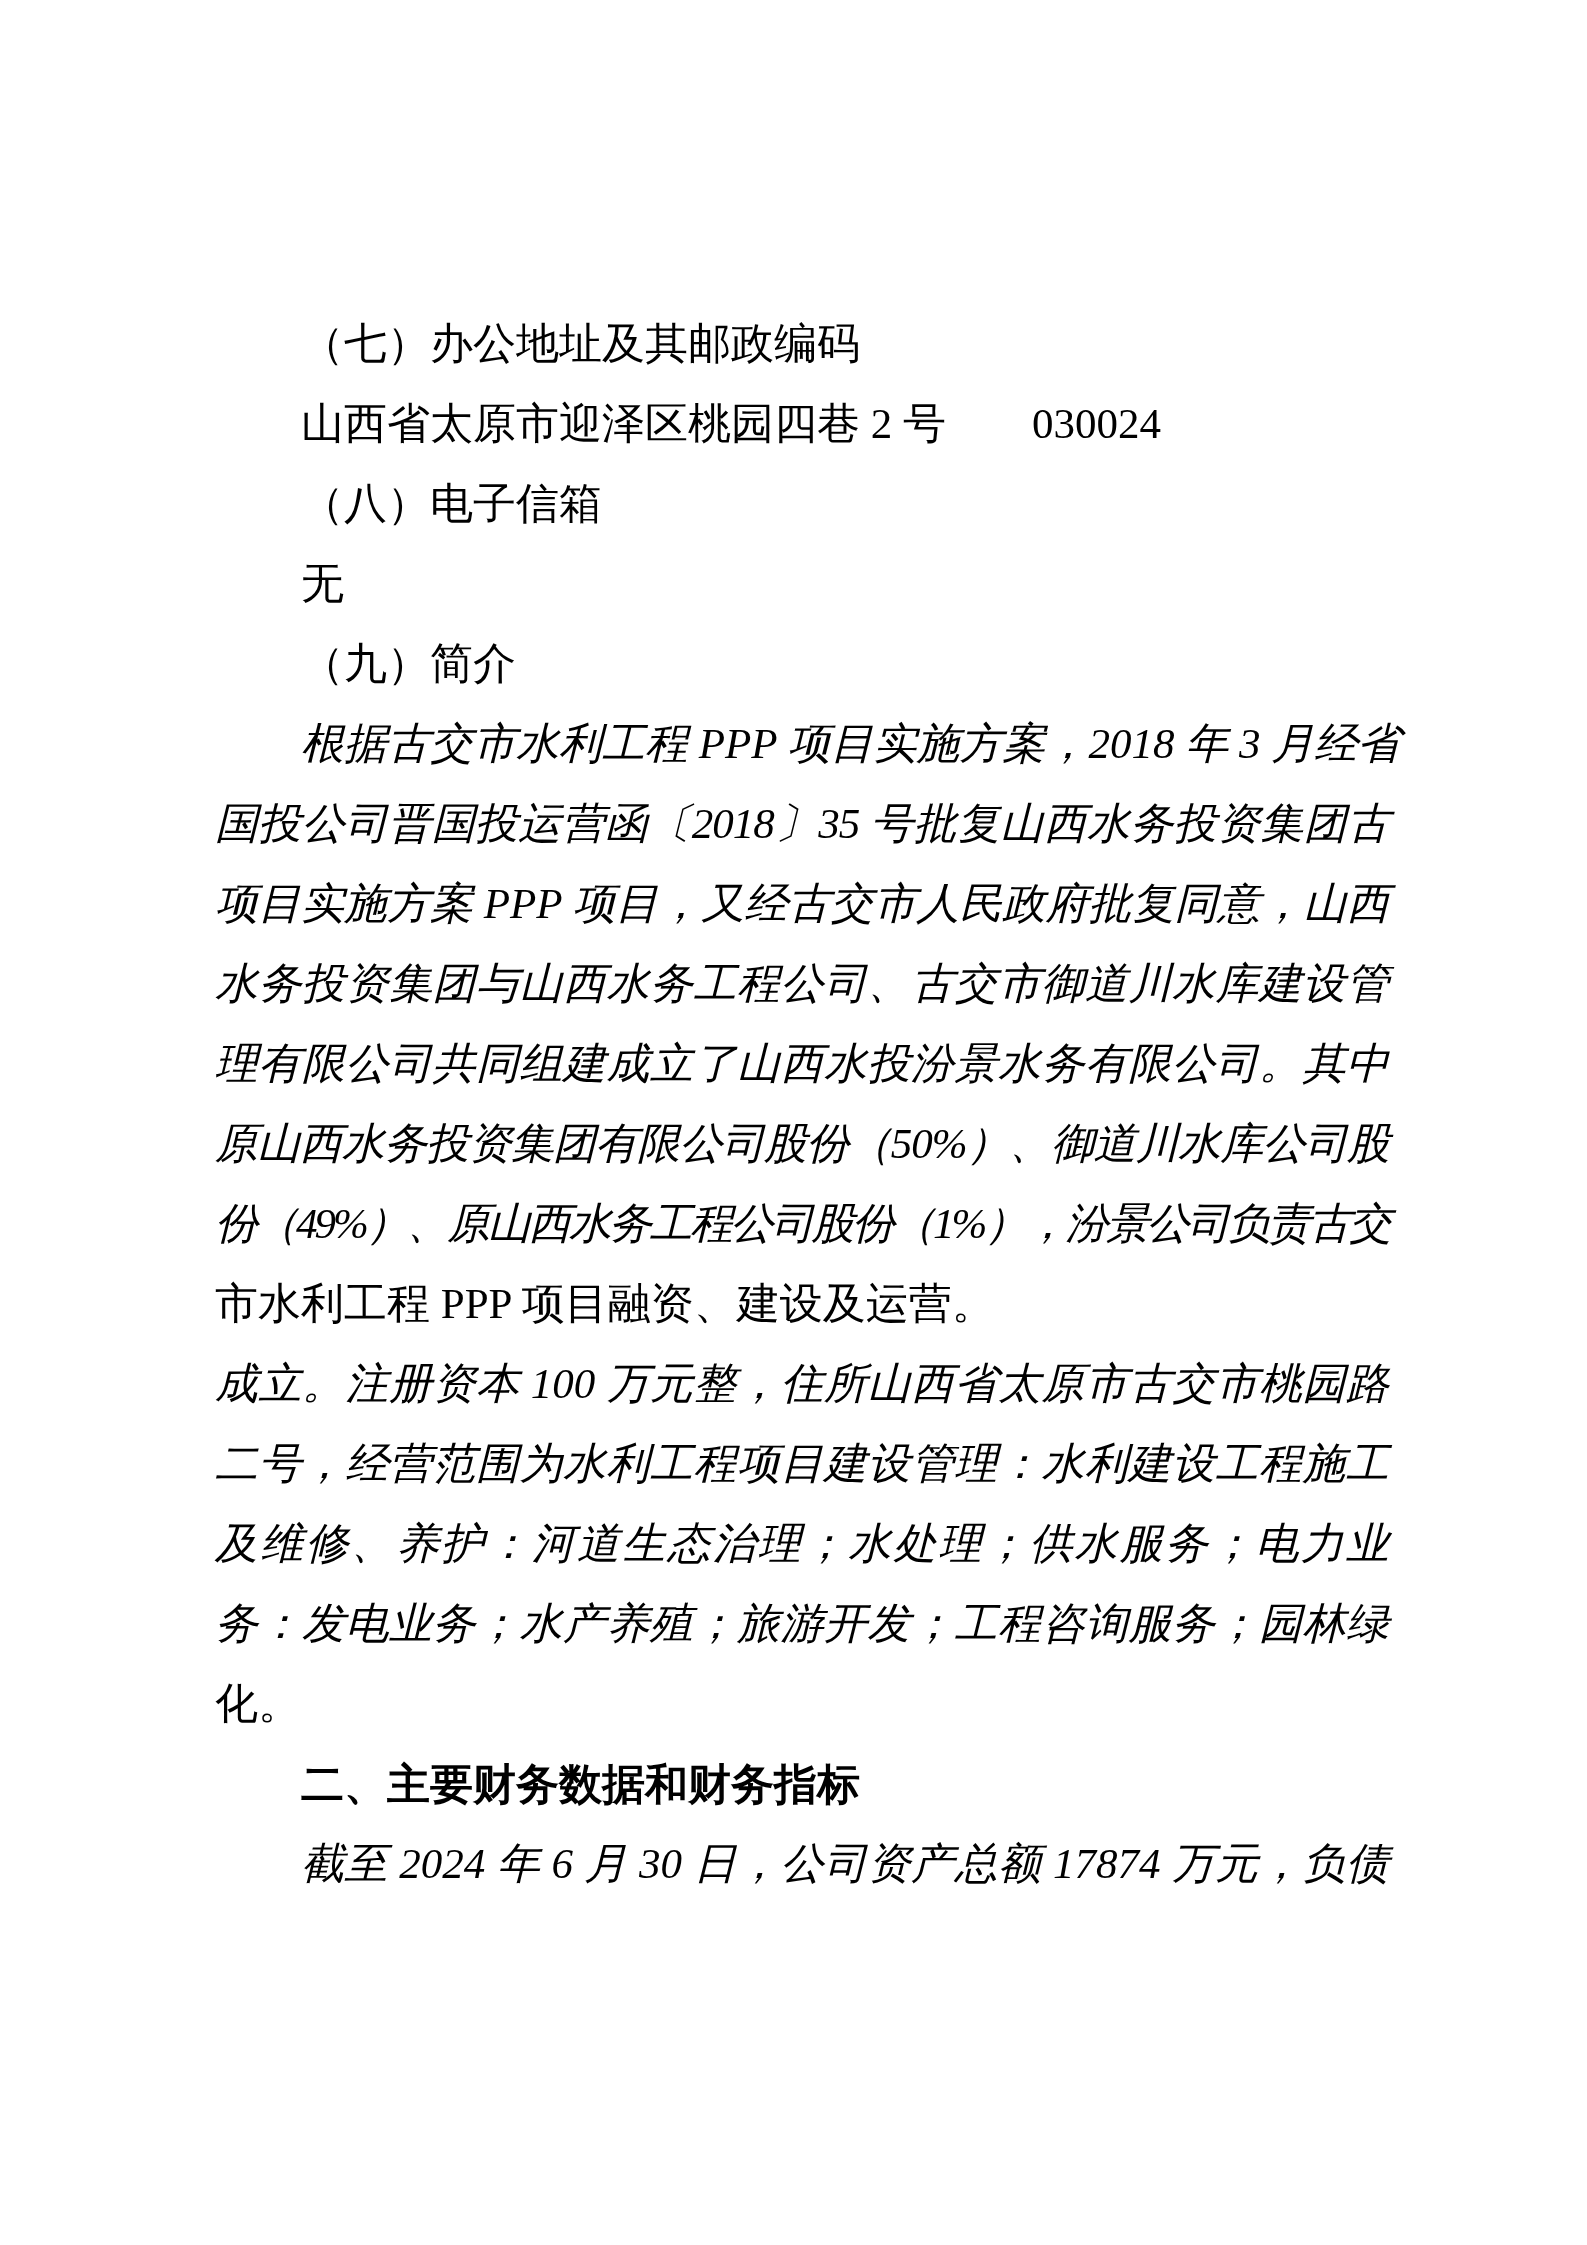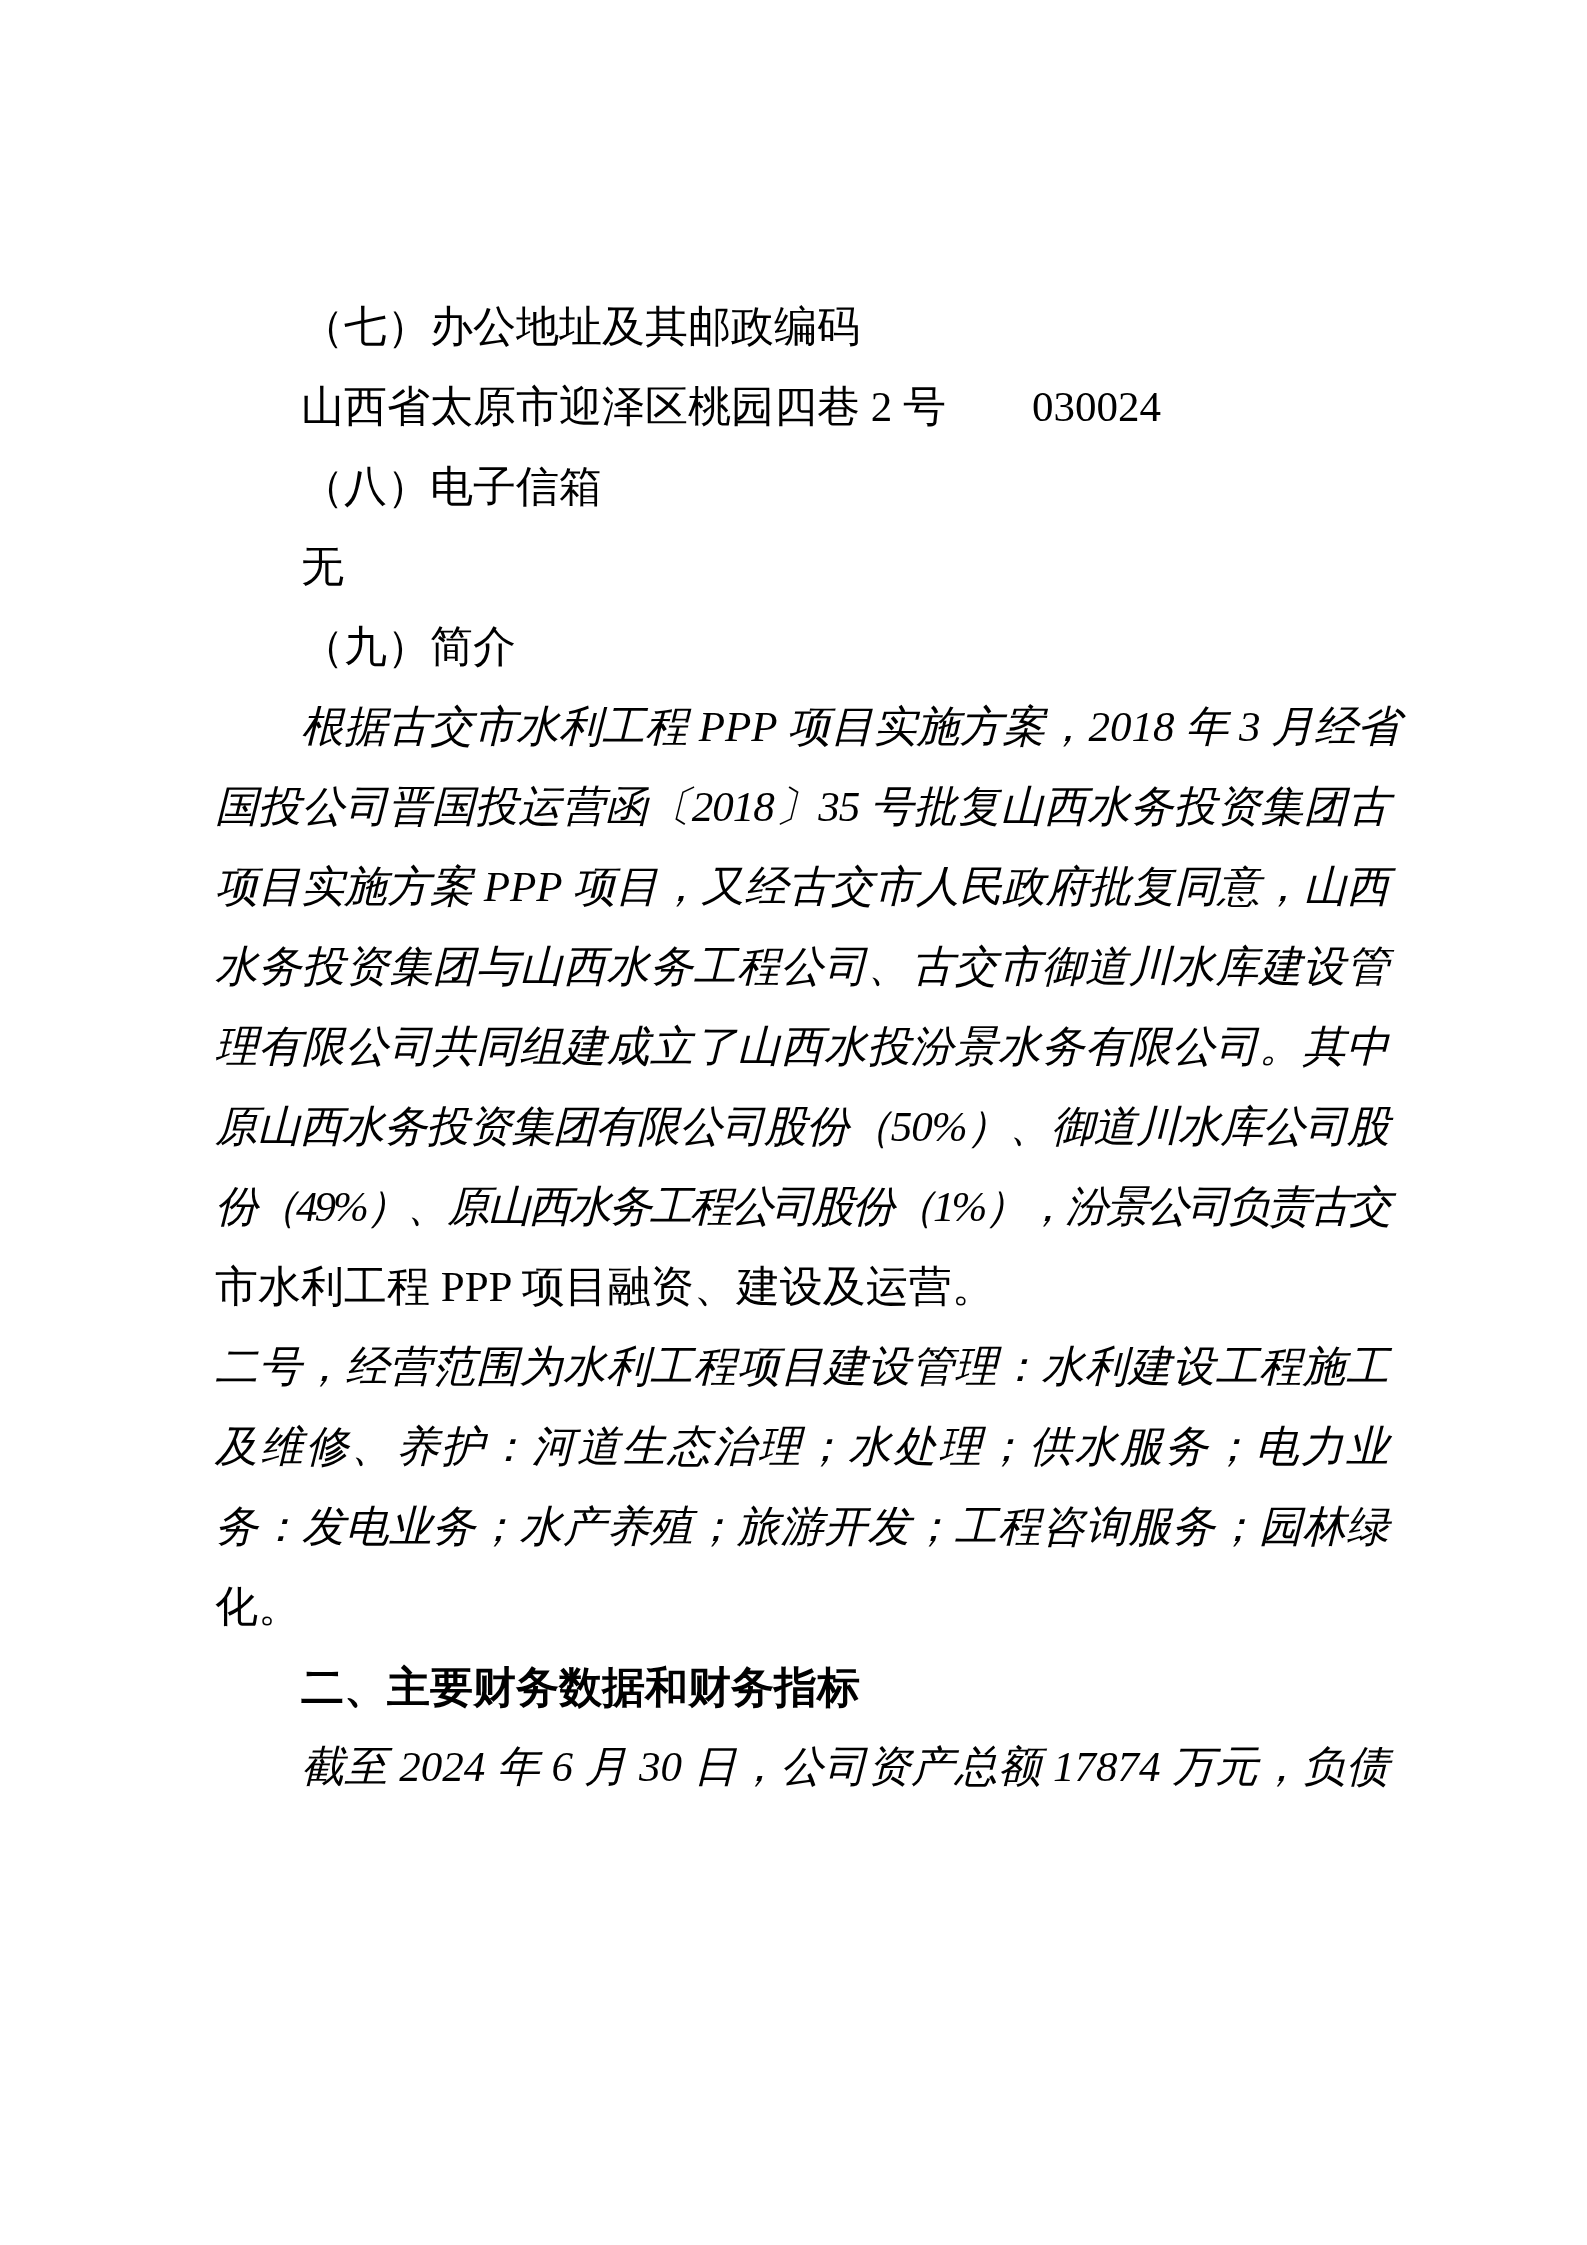--- a/index.html
+++ b/index.html
@@ -12,21 +12,21 @@
     width: 1587px;
     height: 2245px;
     background: #ffffff;
     overflow: hidden;
     font-family: "Liberation Serif", "DejaVu Serif", serif;
     color: #000000;
   }
   .textblock {
     position: absolute;
     left: 215px;
-    top: 287px;
+    top: 304px;
     width: 1174px;
   }
   .line {
     height: 80px;
     line-height: 80px;
     font-size: 43px;
     white-space: nowrap;
     text-align: left;
   }
   .indent {
@@ -59,20 +59,21 @@
     <div class="line indent">无</div>
     <div class="line indent">（九）简介</div>
     <div class="line indent justify">根据古交市水利工程 PPP 项目实施方案，2018 年 3 月经省</div>
     <div class="line justify tight1">国投公司晋国投运营函〔2018〕35 号批复山西水务投资集团古</div>
     <div class="line justify">项目实施方案 PPP 项目，又经古交市人民政府批复同意，山西</div>
     <div class="line justify">水务投资集团与山西水务工程公司、古交市御道川水库建设管</div>
     <div class="line justify">理有限公司共同组建成立了山西水投汾景水务有限公司。其中</div>
     <div class="line justify tight1">原山西水务投资集团有限公司股份（50%）、御道川水库公司股</div>
     <div class="line justify tight3">份（49%）、原山西水务工程公司股份（1%），汾景公司负责古交</div>
     <div class="line">市水利工程 PPP 项目融资、建设及运营。</div>
+    <div class="line justify">成立。注册资本 100 万元整，住所山西省太原市古交市桃园路</div>
     <div class="line justify">二号，经营范围为水利工程项目建设管理：水利建设工程施工</div>
     <div class="line justify">及维修、养护：河道生态治理；水处理；供水服务；电力业</div>
     <div class="line justify">务：发电业务；水产养殖；旅游开发；工程咨询服务；园林绿</div>
     <div class="line">化。</div>
     <div class="line indent heading">二、主要财务数据和财务指标</div>
     <div class="line indent justify">截至 2024 年 6 月 30 日，公司资产总额 17874 万元，负债</div>
   </div>
 </div>
 
 </body></html>

